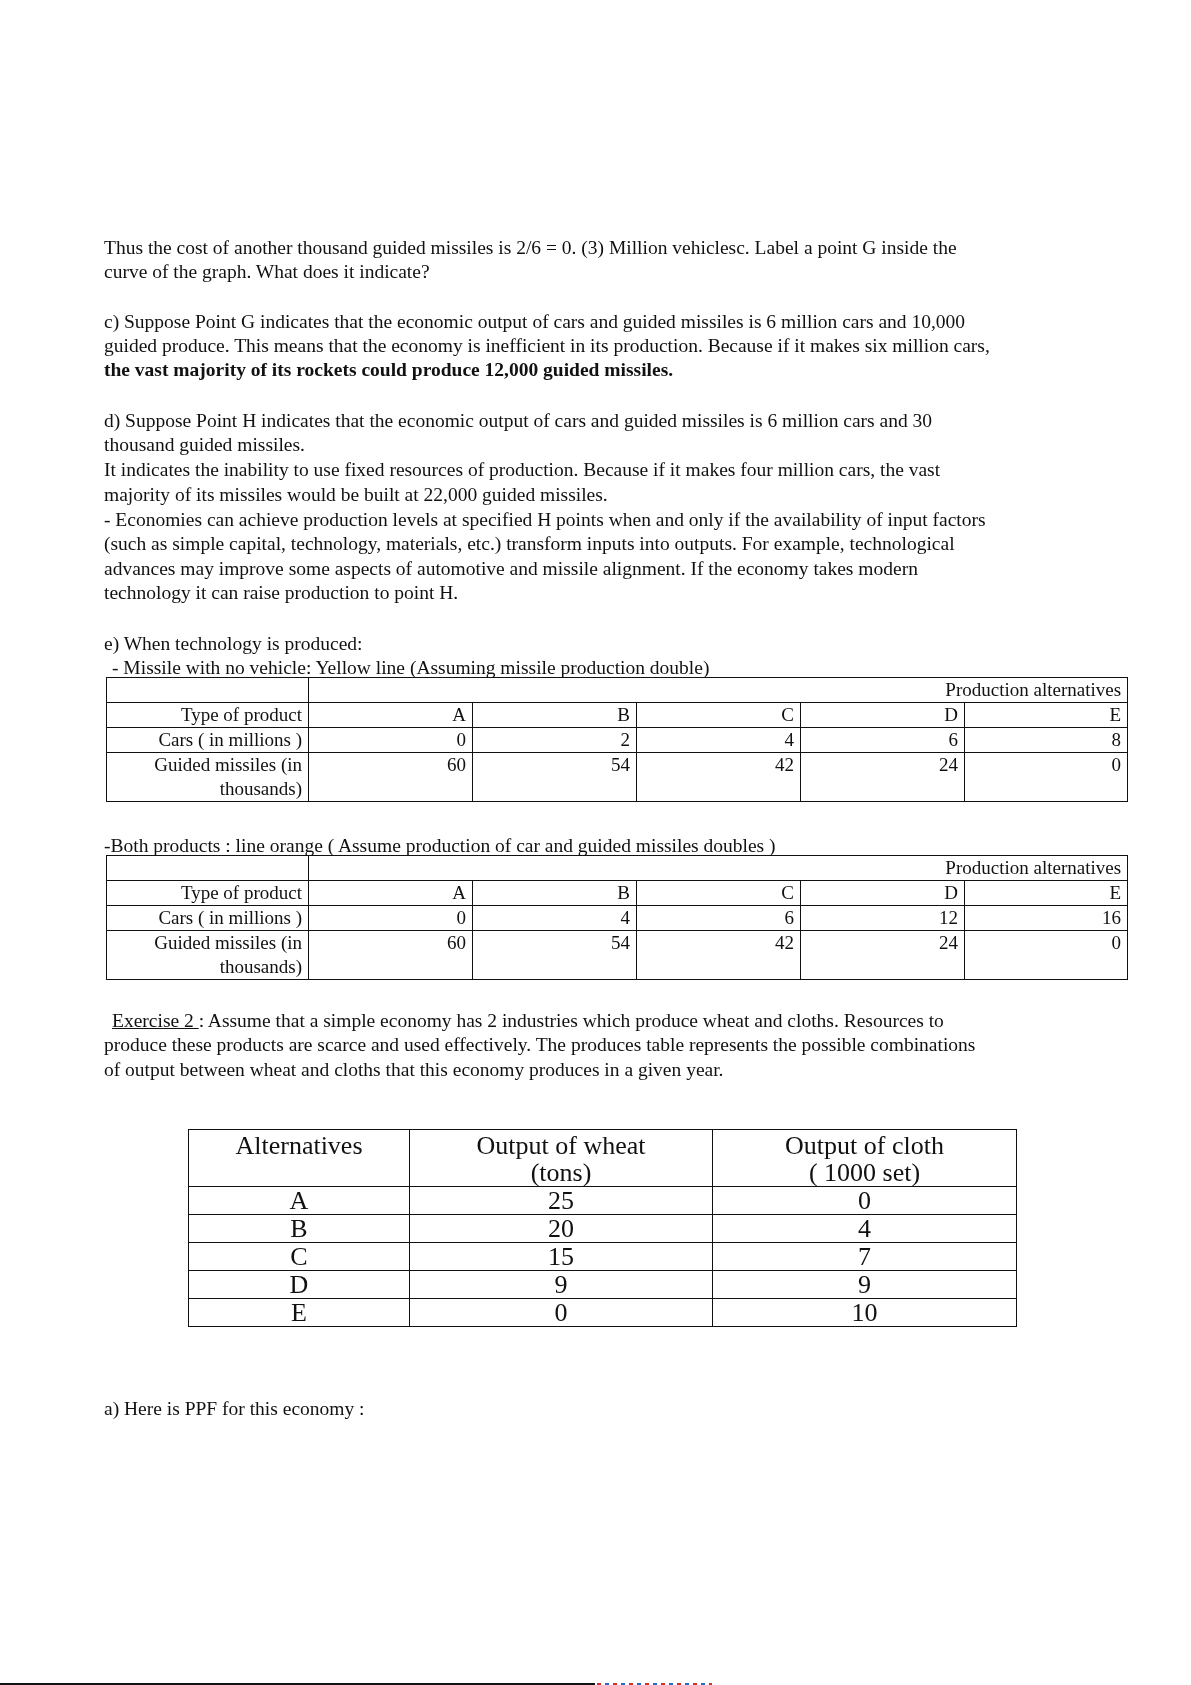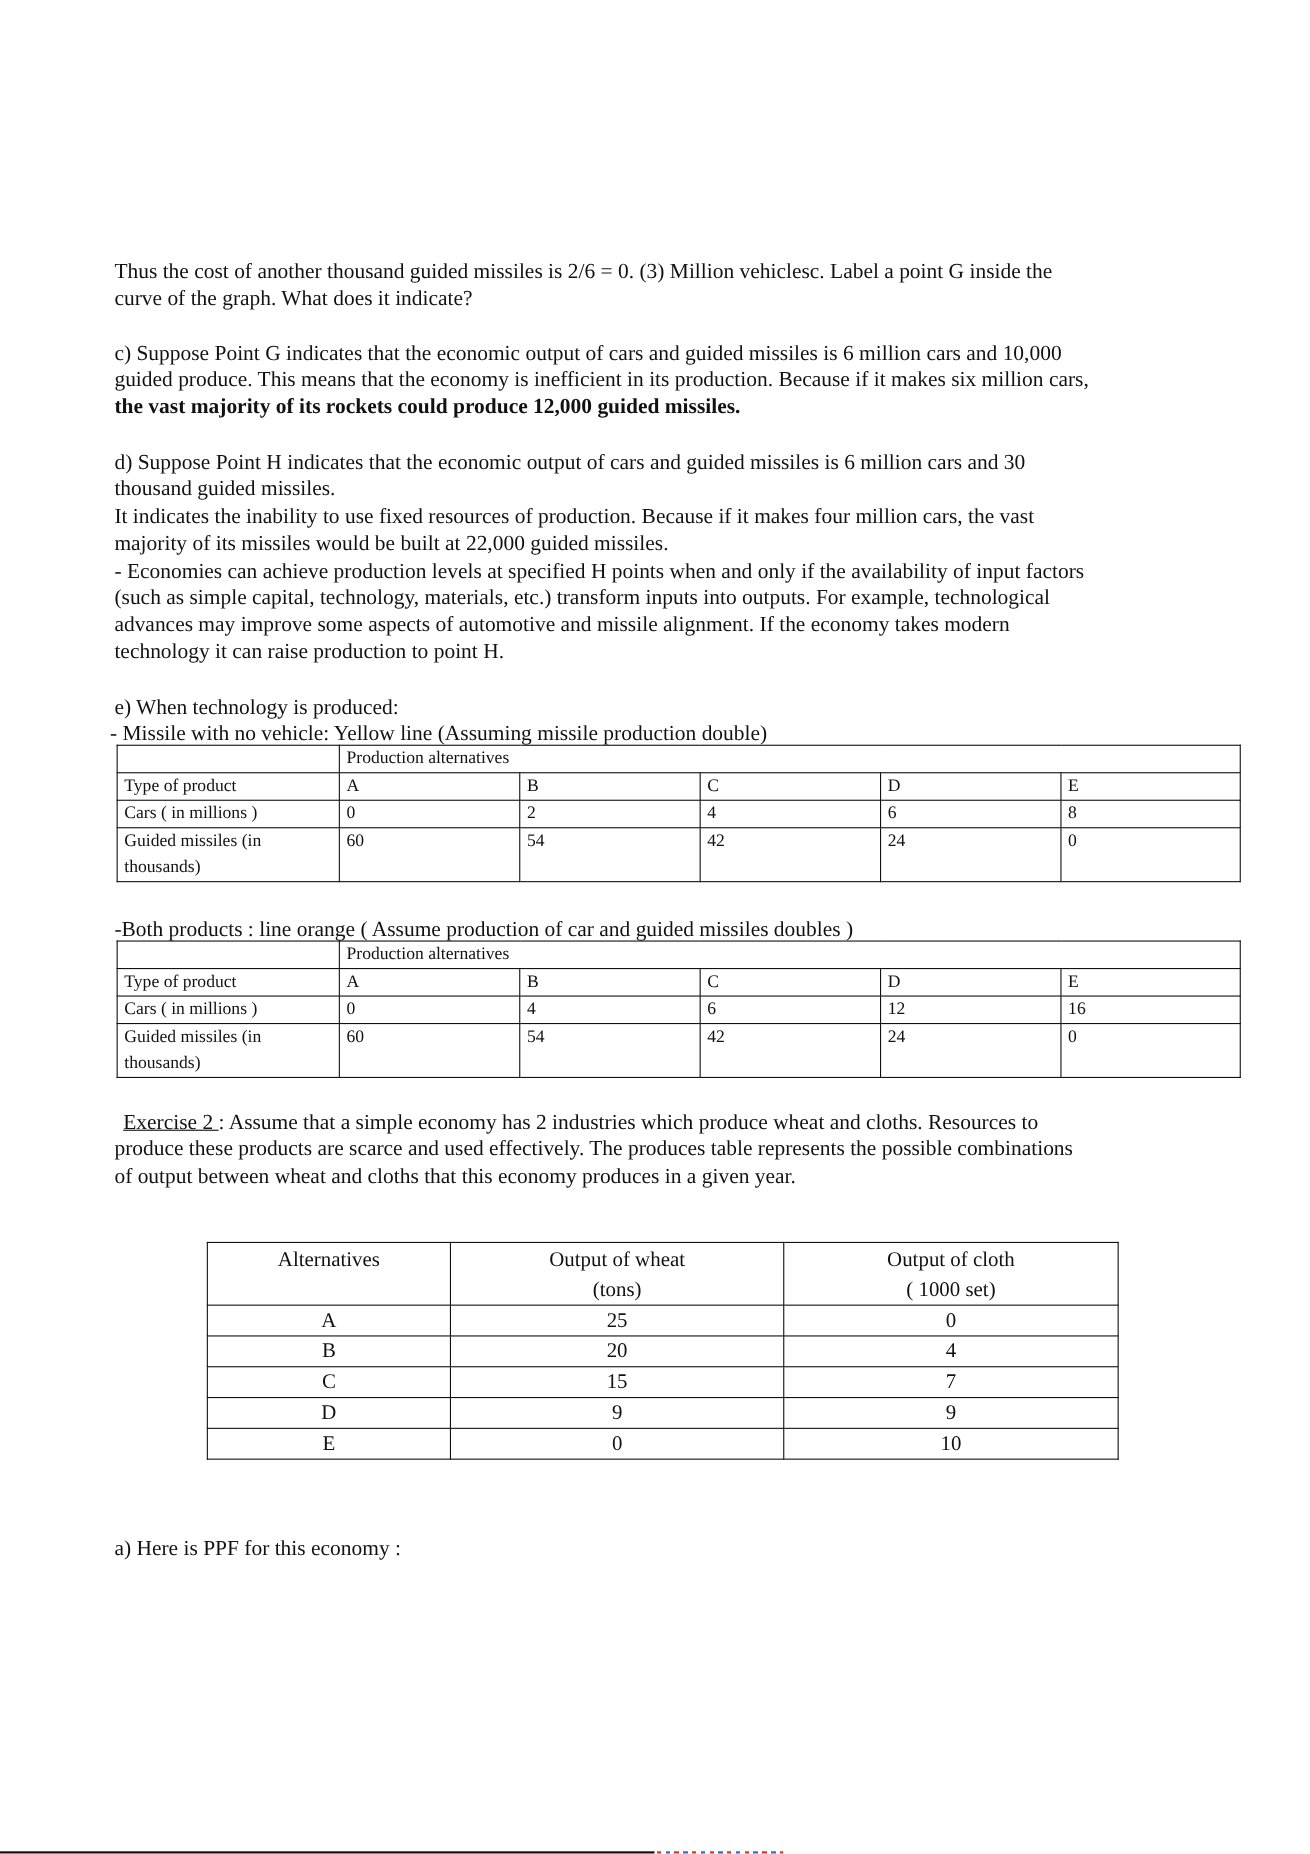--- a/index.html
+++ b/index.html
@@ -6,24 +6,24 @@
   body {
     width: 1191px; height: 1685px; position: relative; overflow: hidden;
     font-family: "Liberation Serif", "DejaVu Serif", serif;
     color: #111111; font-size: 19.5px; line-height: 24px;
   }
   .abs { position: absolute; }
   p { margin: 0; }
   .u { text-decoration: underline; }
 
   table.alt { position: absolute; border-collapse: collapse; table-layout: fixed; }
-  table.alt td { border: 1px solid #111; padding: 0 6px; vertical-align: top; font-size: 16px; line-height: 24px; }
+  table.alt td { border: 1px solid #111; padding: 0 6px; vertical-align: top; font-size: 19px; line-height: 24px; text-align: right; }
 
   table.ex2 { position: absolute; left: 188px; top: 1129px; width: 828px; border-collapse: collapse; table-layout: fixed; }
-  table.ex2 td { border: 1px solid #111; text-align: center; font-size: 19px; line-height: 27px; padding: 0; }
+  table.ex2 td { border: 1px solid #111; text-align: center; font-size: 26px; line-height: 27px; padding: 0; }
   table.ex2 tr.hdr td { vertical-align: top; line-height: 27px; padding-top: 2px; }
   table.ex2 td.thin-v { border-left: 1px solid #999; }
 
   .footer-line { position: absolute; left: 0; top: 1683px; width: 595px; height: 2px; background: #111; }
   .footer-dots { position: absolute; left: 597px; top: 1683px; width: 115px; height: 2px;
     background: repeating-linear-gradient(90deg, #c33 0 4px, #fff 4px 8px, #36c 8px 12px, #fff 12px 16px); }
 </style>
 </head>
 <body>
 
@@ -37,21 +37,21 @@
 <p class="abs" style="left:104px;top:409px;"> d) Suppose Point H indicates that the economic output of cars and guided missiles is 6 million cars and 30</p>
 <p class="abs" style="left:104px;top:433px;">thousand guided missiles.</p>
 <p class="abs" style="left:104px;top:458px;"> It indicates the inability to use fixed resources of production. Because if it makes four million cars, the vast</p>
 <p class="abs" style="left:104px;top:483px;">majority of its missiles would be built at 22,000 guided missiles.</p>
 <p class="abs" style="left:104px;top:508px;text-align:right;"> - Economies can achieve production levels at specified H points when and only if the availability of input factors</p>
 <p class="abs" style="left:104px;top:532px;">(such as simple capital, technology, materials, etc.) transform inputs into outputs. For example, technological</p>
 <p class="abs" style="left:104px;top:557px;">advances may improve some aspects of automotive and missile alignment. If the economy takes modern</p>
 <p class="abs" style="left:104px;top:581px;">technology it can raise production to point H.</p>
 
 <p class="abs" style="left:104px;top:632px;"> e) When technology is produced:</p>
-<p class="abs" style="left:100px;top:656px;"> - Missile with no vehicle: Yellow line (Assuming missile production double)</p>
+<p class="abs" style="left:112px;top:656px;"> - Missile with no vehicle: Yellow line (Assuming missile production double)</p>
 
 <table class="alt" style="left:106px;top:677px;width:1021px;">
   <colgroup>
       <col style="width:202px">
       <col style="width:164px">
       <col style="width:164px">
       <col style="width:164px">
       <col style="width:164px">
       <col style="width:163px">
     </colgroup>

